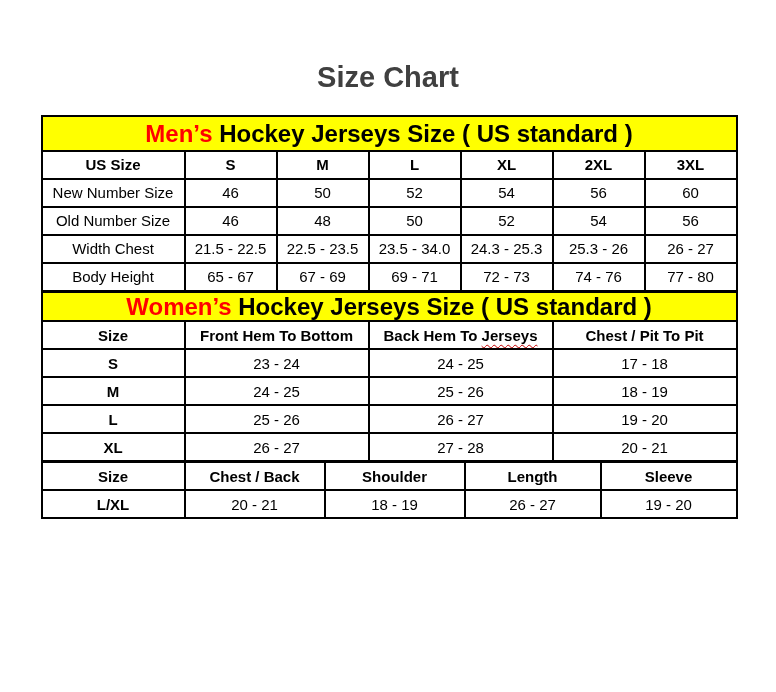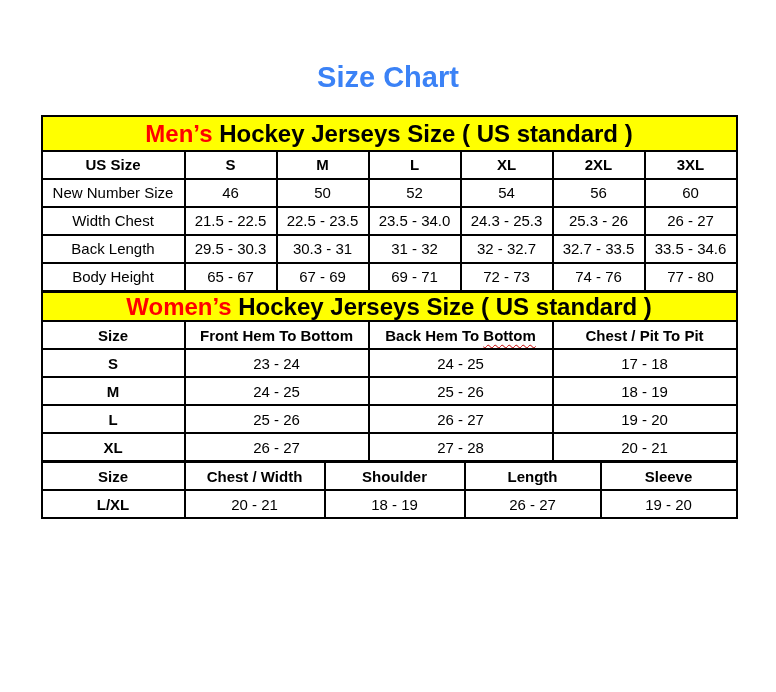--- a/index.html
+++ b/index.html
@@ -11,21 +11,21 @@
     font-family: "Liberation Sans", sans-serif;
     color: #000000;
     overflow: hidden;
   }
   .page { width: 776px; height: 692px; }
   .title {
     margin: 62px 0 0 0;
     text-align: center;
     font-size: 29px;
     font-weight: bold;
-    color: #3b82f6;
+    color: #404040;
     letter-spacing: 0px;
     line-height: 1.1;
   }
   .chart-wrap {
     width: 695px;
     margin: 21px auto 0 auto;
   }
   table {
     border-collapse: collapse;
     table-layout: fixed;
@@ -96,36 +96,36 @@
       <tr>
         <td>New Number Size</td>
         <td>46</td>
         <td>50</td>
         <td>52</td>
         <td>54</td>
         <td>56</td>
         <td>60</td>
       </tr>
       <tr>
+        <td>Old Number Size</td>
+        <td>46</td>
+        <td>48</td>
+        <td>50</td>
+        <td>52</td>
+        <td>54</td>
+        <td>56</td>
+      </tr>
+      <tr>
         <td>Width Chest</td>
         <td>21.5 - 22.5</td>
         <td>22.5 - 23.5</td>
         <td>23.5 - 34.0</td>
         <td>24.3 - 25.3</td>
         <td>25.3 - 26</td>
         <td>26 - 27</td>
-      </tr>
-      <tr>
-        <td>Back Length</td>
-        <td>29.5 - 30.3</td>
-        <td>30.3 - 31</td>
-        <td>31 - 32</td>
-        <td>32 - 32.7</td>
-        <td>32.7 - 33.5</td>
-        <td>33.5 - 34.6</td>
       </tr>
       <tr>
         <td>Body Height</td>
         <td>65 - 67</td>
         <td>67 - 69</td>
         <td>69 - 71</td>
         <td>72 - 73</td>
         <td>74 - 76</td>
         <td>77 - 80</td>
       </tr>
@@ -139,21 +139,21 @@
           <col style="width:184px">
           <col style="width:184px">
       </colgroup>
       <tbody>
           <tr class="section-row compact">
         <td colspan="4"><span class="accent">Women’s</span><span> Hockey Jerseys Size ( US standard )</span></td>
       </tr>
       <tr class="head-row">
         <td>Size</td>
         <td>Front Hem To Bottom</td>
-        <td><span>Back Hem To </span><span class="wavy">Bottom</span></td>
+        <td><span>Back Hem To </span><span class="wavy">Jerseys</span></td>
         <td>Chest / Pit To Pit</td>
       </tr>
       <tr>
         <td class="bold-label">S</td>
         <td>23 - 24</td>
         <td>24 - 25</td>
         <td>17 - 18</td>
       </tr>
       <tr>
         <td class="bold-label">M</td>
@@ -180,21 +180,21 @@
       <colgroup>
         <col style="width:143px">
           <col style="width:140px">
           <col style="width:140px">
           <col style="width:136px">
           <col style="width:136px">
       </colgroup>
       <tbody>
       <tr class="head-row">
         <td>Size</td>
-        <td>Chest / Width</td>
+        <td>Chest / Back</td>
         <td>Shoulder</td>
         <td>Length</td>
         <td>Sleeve</td>
       </tr>
       <tr>
         <td class="bold-label">L/XL</td>
         <td>20 - 21</td>
         <td>18 - 19</td>
         <td>26 - 27</td>
         <td>19 - 20</td>

